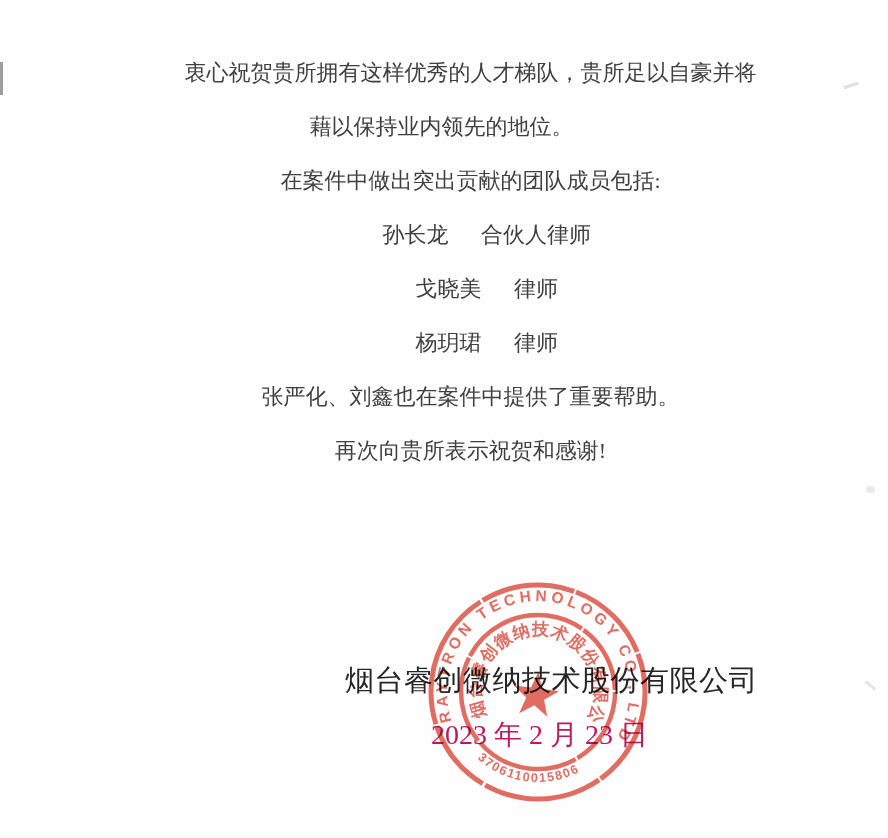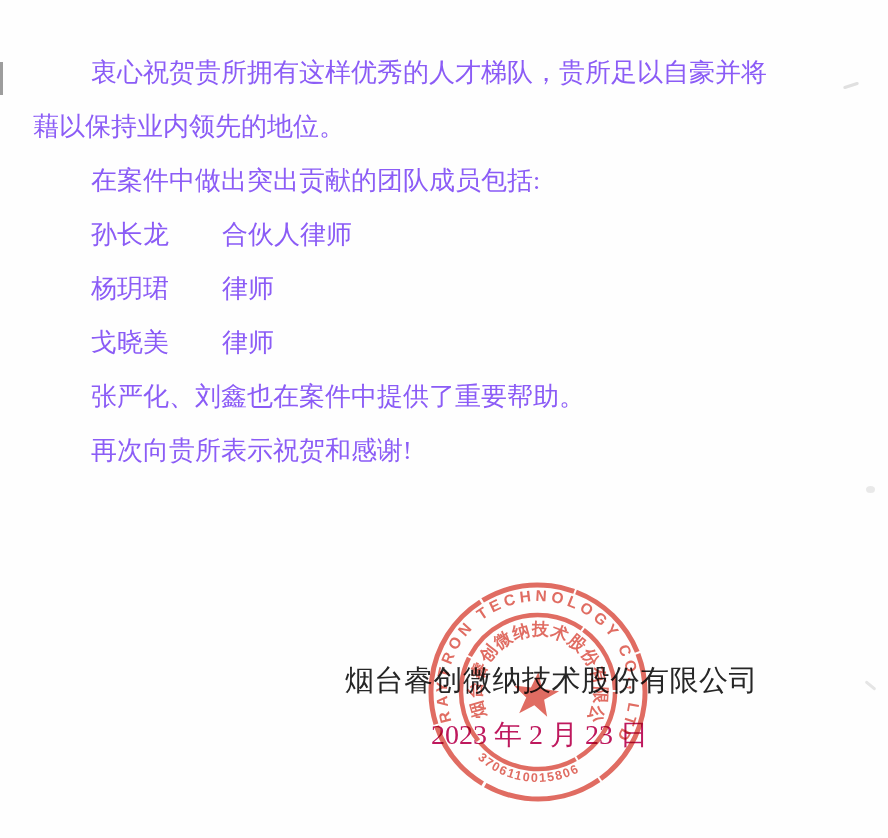--- a/index.html
+++ b/index.html
@@ -5,21 +5,21 @@
   html,body{margin:0;padding:0;}
   body{
     width:888px;height:838px;
     background:#ffffff;
     font-family:"Liberation Serif","DejaVu Serif",serif;
     position:relative;overflow:hidden;
   }
   .page{position:absolute;inset:0;background:#fefefe;}
   .textblock{
     position:absolute;left:33px;top:46px;right:38px;
-    font-size:26px;line-height:54px;color:#8b5cf6;
+    font-size:22px;line-height:54px;color:#404040;text-align:center;
   }
   .line{margin:0;height:54px;white-space:nowrap;}
   .indent{text-indent:58px;}
   .row{padding-left:58px;}
   .name{display:inline-block;width:131px;}
   .company{
     position:absolute;left:345px;top:661px;
     font-size:29px;color:#262626;white-space:nowrap;letter-spacing:0.5px;
   }
   .date{
@@ -48,24 +48,24 @@
 
   <div class="textblock">
     <p class="line indent">衷心祝贺贵所拥有这样优秀的人才梯队，贵所足以自豪并将</p>
     <p class="line">藉以保持业内领先的地位。</p>
     <p class="line indent">在案件中做出突出贡献的团队成员包括:</p>
 
     <div class="line row">
       <span class="name">孙长龙</span><span>合伙人律师</span>
     </div>
     <div class="line row">
-      <span class="name">杨玥珺</span><span>律师</span>
+      <span class="name">戈晓美</span><span>律师</span>
     </div>
     <div class="line row">
-      <span class="name">戈晓美</span><span>律师</span>
+      <span class="name">杨玥珺</span><span>律师</span>
     </div>
 
     <p class="line indent">张严化、刘鑫也在案件中提供了重要帮助。</p>
     <p class="line indent">再次向贵所表示祝贺和感谢!</p>
   </div>
 
   <div class="company">烟台睿创微纳技术股份有限公司</div>
   <div class="date">2023 年 2 月 23 日</div>
 
   <svg class="seal" viewBox="0 0 250 250" xmlns="http://www.w3.org/2000/svg">

